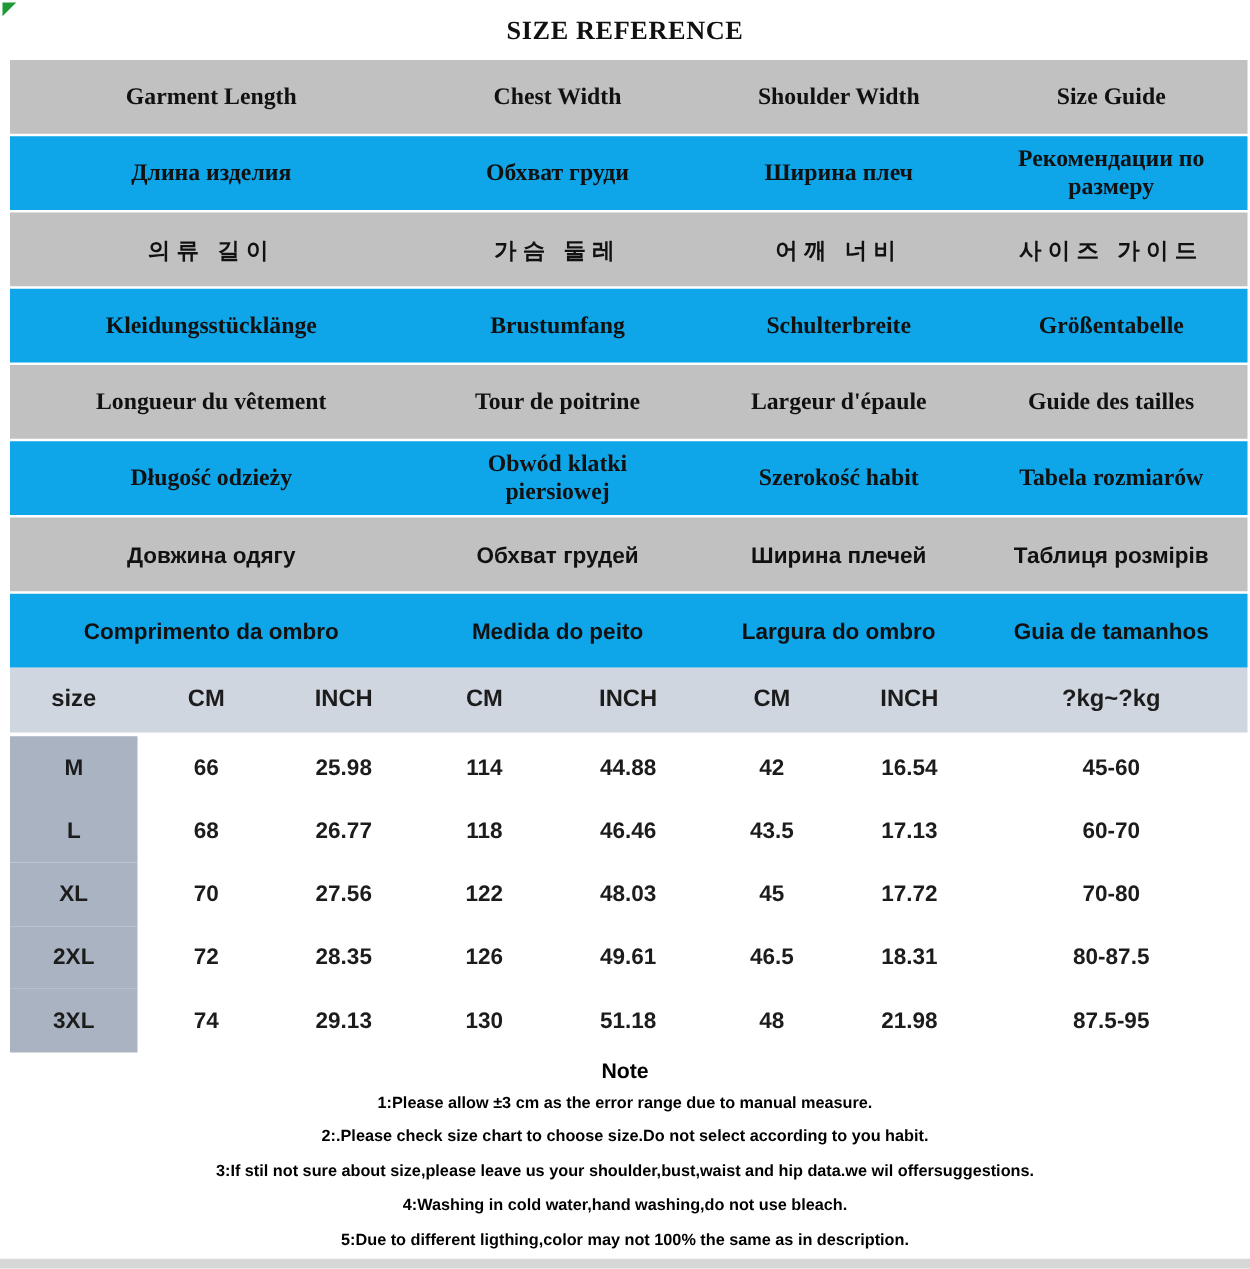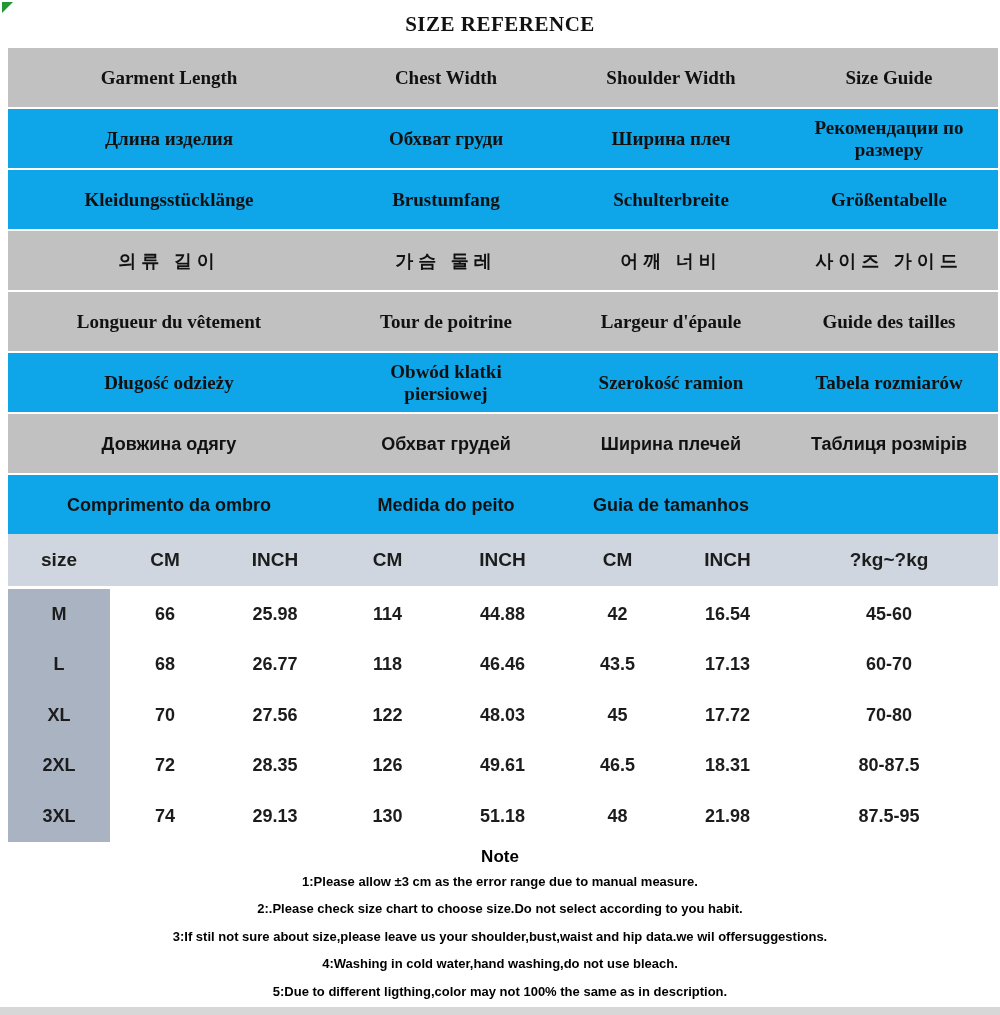--- a/index.html
+++ b/index.html
@@ -114,53 +114,54 @@
       <div class="lang-cell">Chest Width</div>
       <div class="lang-cell">Shoulder Width</div>
       <div class="lang-cell">Size Guide</div>
     </div>
     <div class="lang-row light lang-ru">
       <div class="lang-cell">Длина изделия</div>
       <div class="lang-cell">Обхват груди</div>
       <div class="lang-cell">Ширина плеч</div>
       <div class="lang-cell">Рекомендации по размеру</div>
     </div>
+    <div class="lang-row dark lang-ko">
+      <div class="lang-cell">의류 길이</div>
+      <div class="lang-cell">가슴 둘레</div>
+      <div class="lang-cell">어깨 너비</div>
+      <div class="lang-cell">사이즈 가이드</div>
+    </div>
     <div class="lang-row light lang-de">
       <div class="lang-cell">Kleidungsstücklänge</div>
       <div class="lang-cell">Brustumfang</div>
       <div class="lang-cell">Schulterbreite</div>
       <div class="lang-cell">Größentabelle</div>
     </div>
-    <div class="lang-row dark lang-ko">
-      <div class="lang-cell">의류 길이</div>
-      <div class="lang-cell">가슴 둘레</div>
-      <div class="lang-cell">어깨 너비</div>
-      <div class="lang-cell">사이즈 가이드</div>
-    </div>
     <div class="lang-row dark lang-fr">
       <div class="lang-cell">Longueur du vêtement</div>
       <div class="lang-cell">Tour de poitrine</div>
       <div class="lang-cell">Largeur d'épaule</div>
       <div class="lang-cell">Guide des tailles</div>
     </div>
     <div class="lang-row light lang-pl">
       <div class="lang-cell">Długość odzieży</div>
       <div class="lang-cell">Obwód klatki piersiowej</div>
-      <div class="lang-cell">Szerokość ramion</div>
+      <div class="lang-cell">Szerokość habit</div>
       <div class="lang-cell">Tabela rozmiarów</div>
     </div>
     <div class="lang-row dark lang-uk">
       <div class="lang-cell">Довжина одягу</div>
       <div class="lang-cell">Обхват грудей</div>
       <div class="lang-cell">Ширина плечей</div>
       <div class="lang-cell">Таблиця розмірів</div>
     </div>
     <div class="lang-row light lang-pt">
       <div class="lang-cell">Comprimento da ombro</div>
       <div class="lang-cell">Medida do peito</div>
+      <div class="lang-cell">Largura do ombro</div>
       <div class="lang-cell">Guia de tamanhos</div>
     </div>
   </div>
 
 <div class="size-table">
   <div class="size-grid size-header">
       <div class="size-cell">size</div>
       <div class="size-cell">CM</div>
       <div class="size-cell">INCH</div>
       <div class="size-cell">CM</div>

